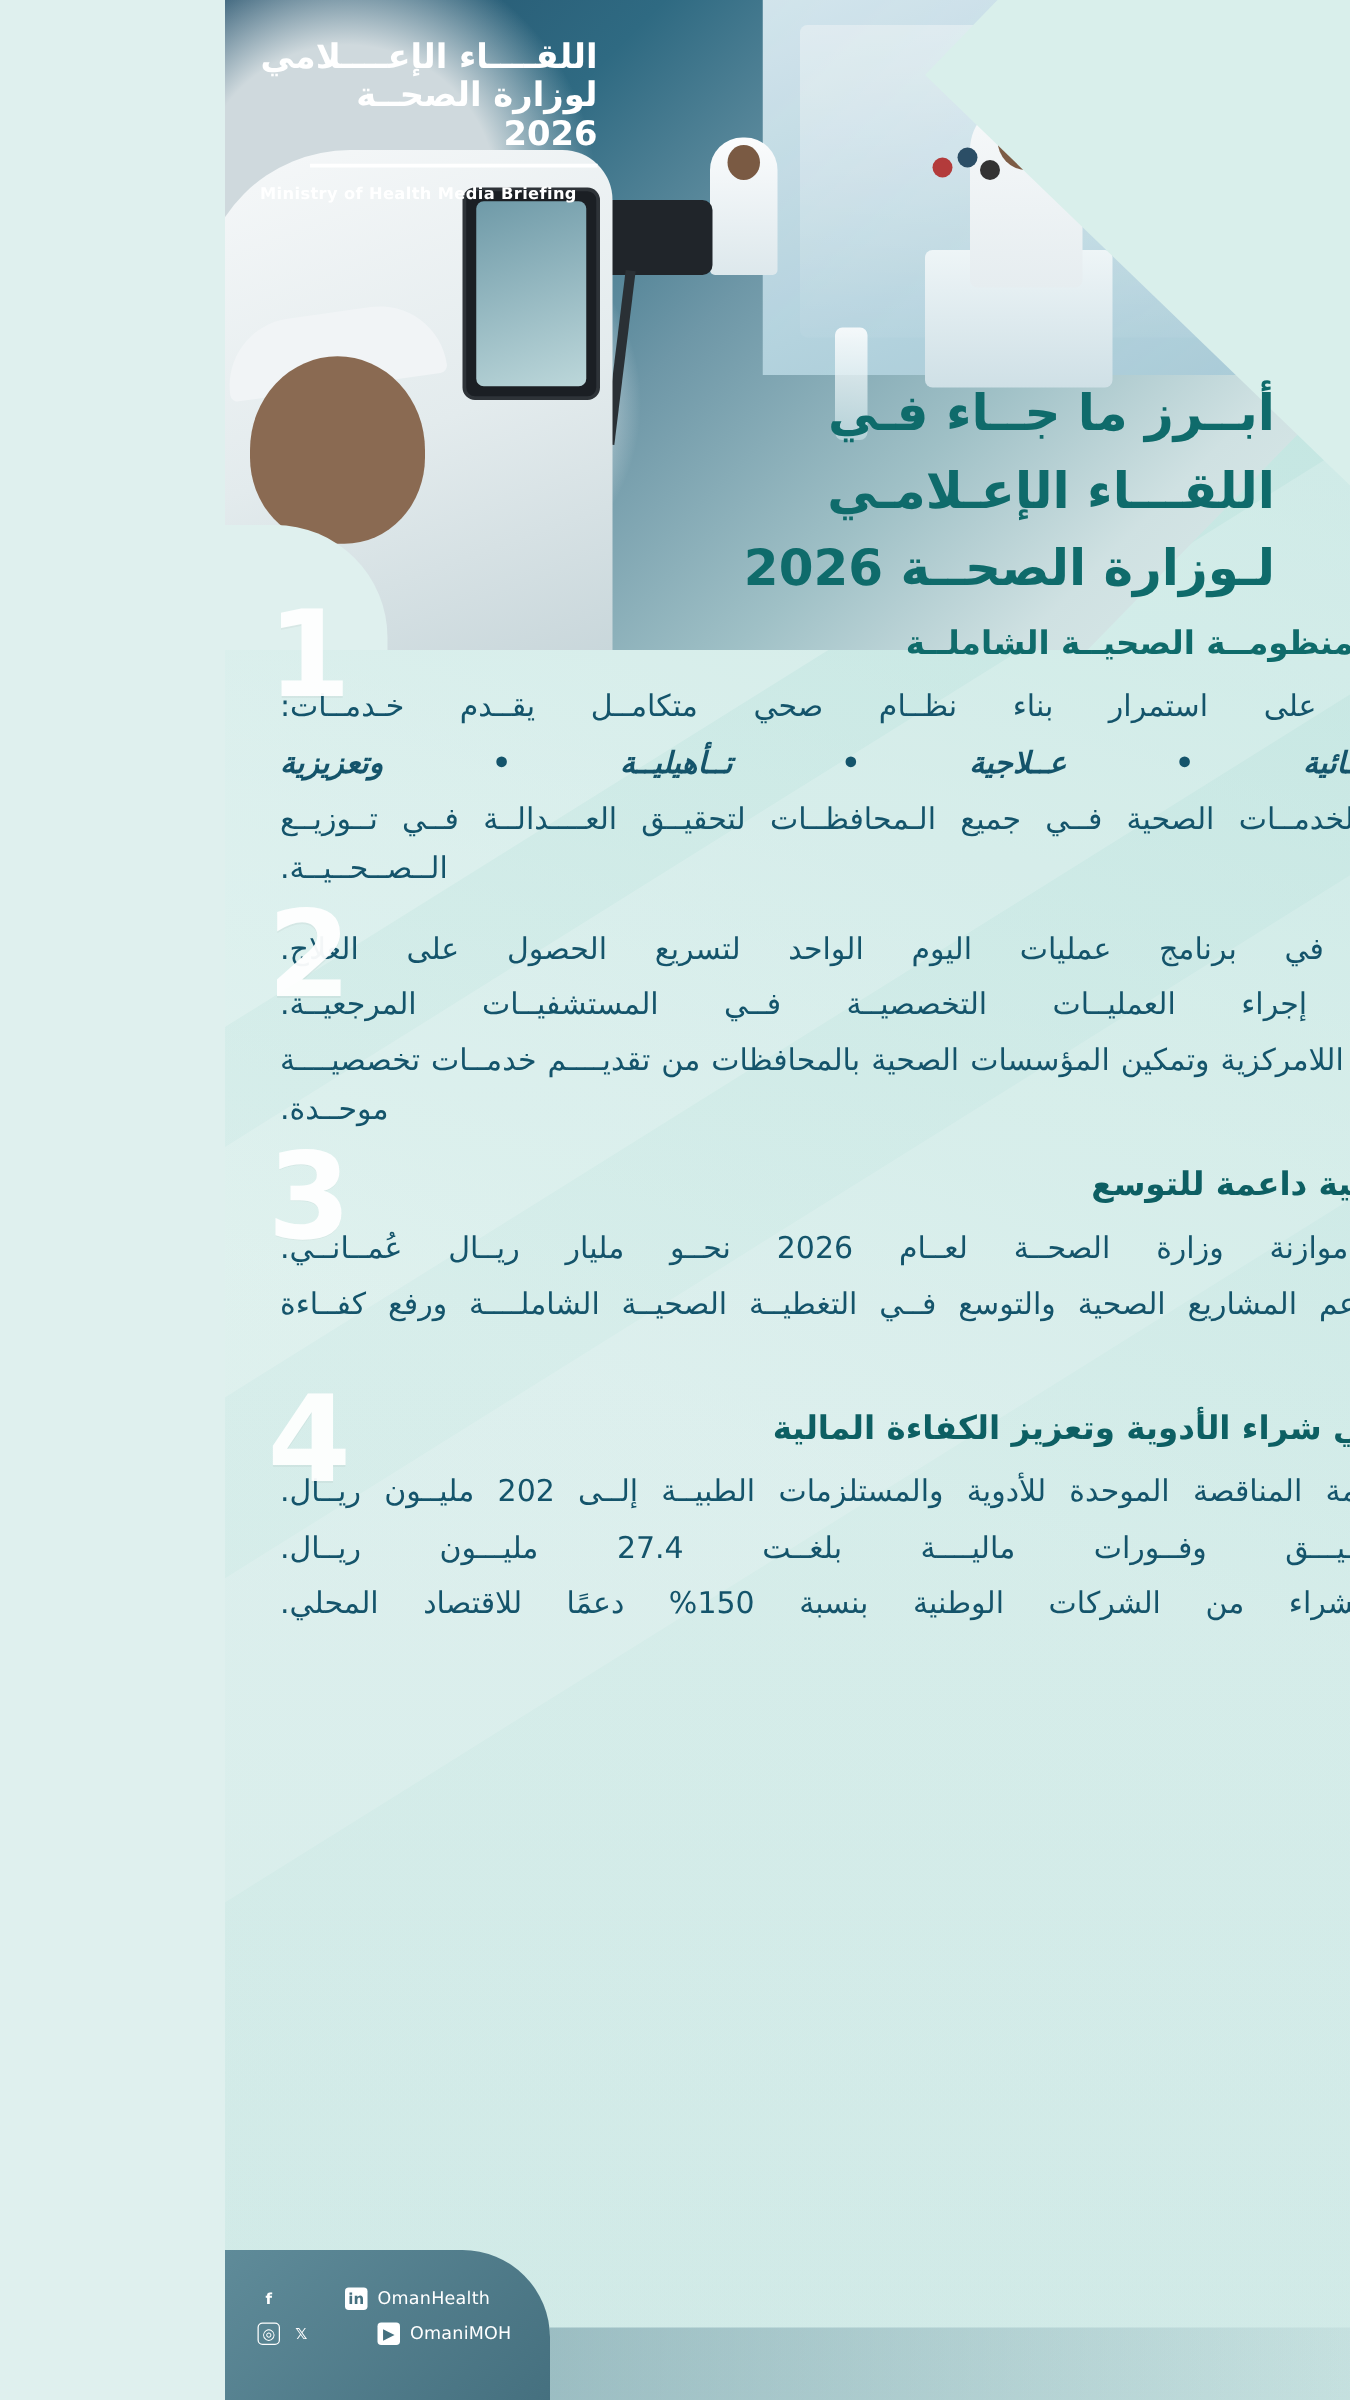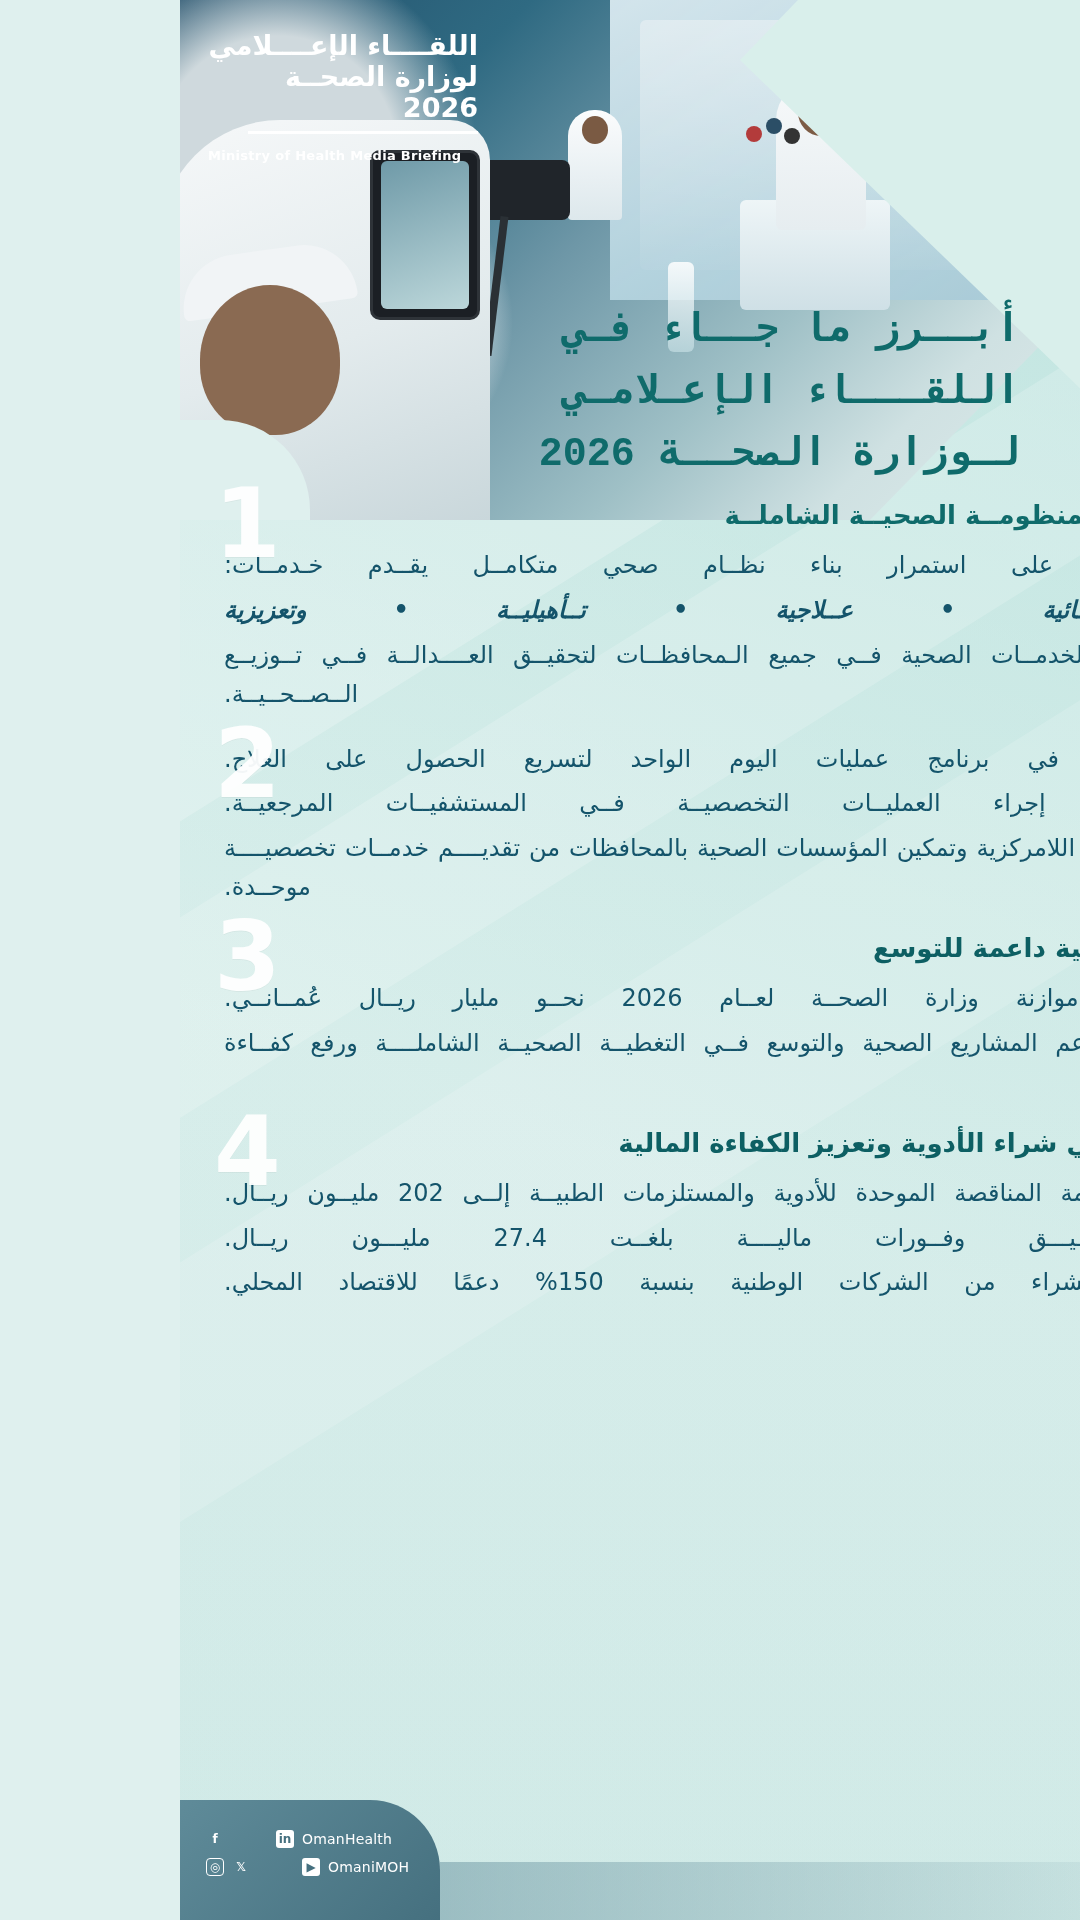--- a/index.html
+++ b/index.html
@@ -167,21 +167,21 @@
   }
   .moh-name{ font-size:23px; font-weight:bold; margin-top:2px; color:#c0392b; direction:rtl;}
 
   
   .main-title{
     position:absolute; right:60px; top:300px; width:620px;
     text-align:right; color:#0f6b6b;
     font-size:40px; font-weight:bold; line-height:1.55;
     letter-spacing:1px;
   }
-  .main-title .ln{ display:block;font-family:Liberation Mono, monospace; }
+  .main-title .ln{ display:block; }
 
   
   .content{
     position:absolute; left:0; top:500px; width:1080px;
   }
   .section{ position:relative; padding:0 44px 0 44px; margin-bottom:26px;}
   .sec-num{
     position:absolute; left:34px; top:-24px;
     font-size:96px; font-weight:bold; color:#ffffff;
     opacity:.95; line-height:1;

